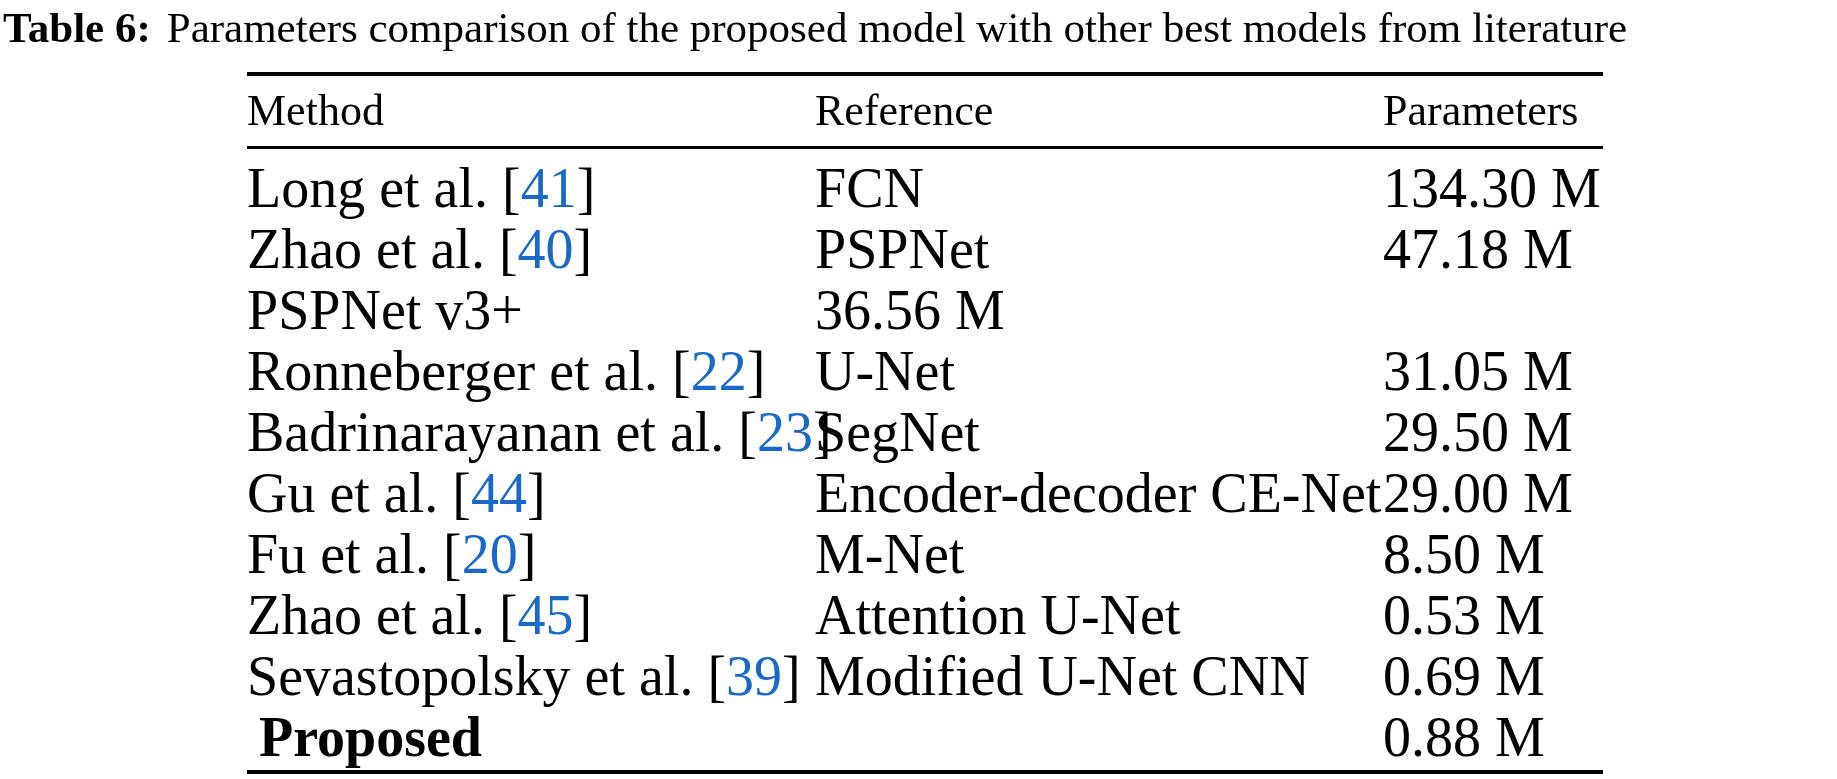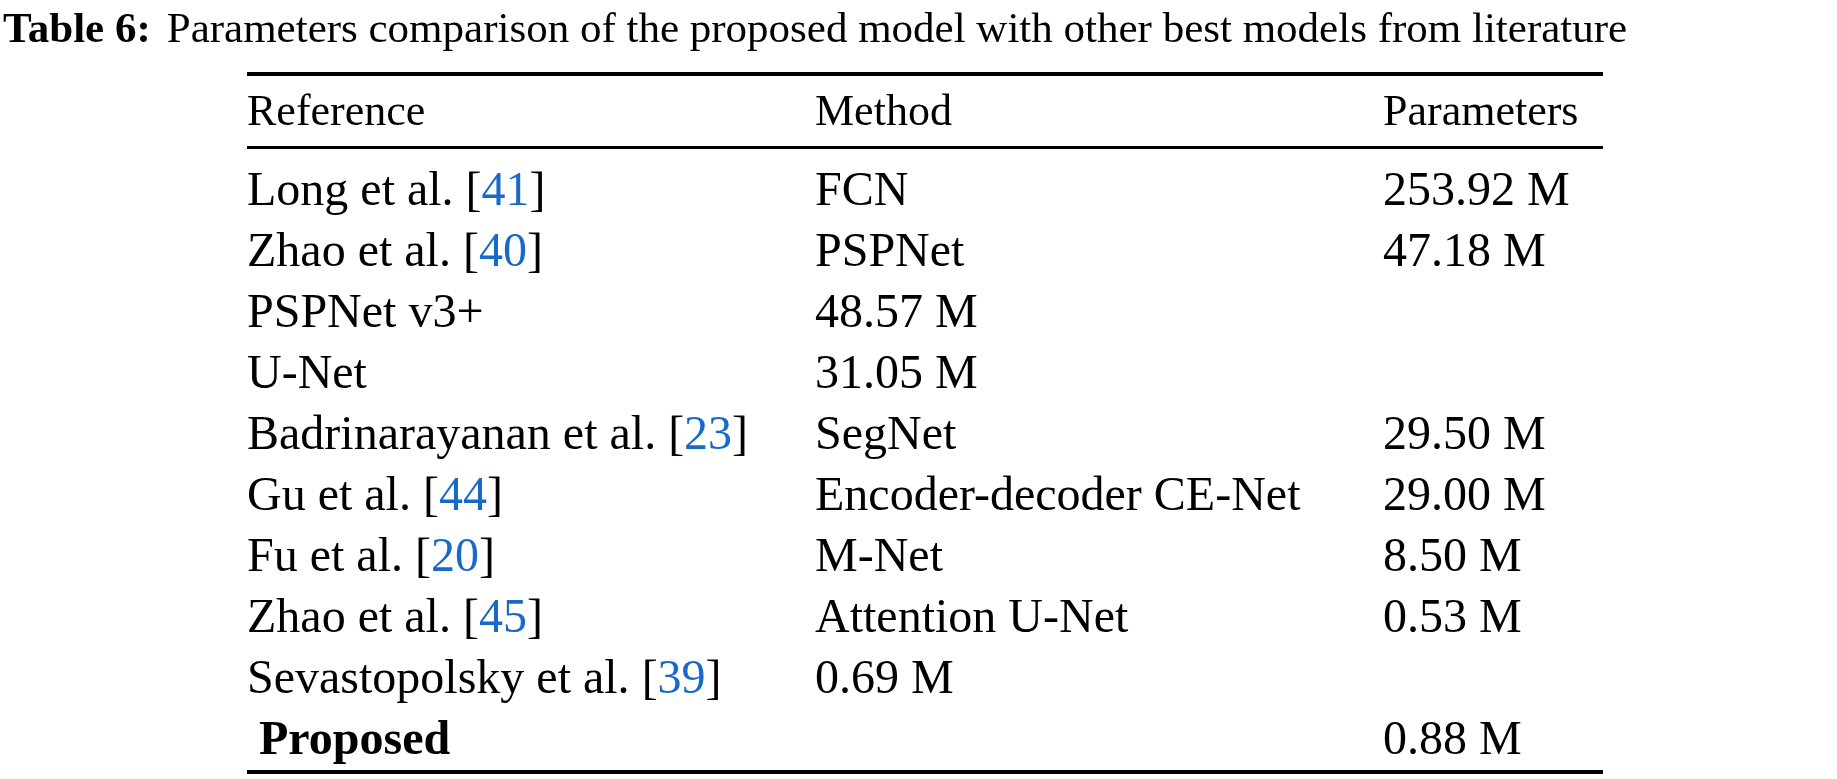--- a/index.html
+++ b/index.html
@@ -51,21 +51,21 @@
   }
   .tbody {
     padding-top: 9px;
     padding-bottom: 2px;
   }
   .tbody .row {
     height: 61px;
   }
   .tbody .cell {
     line-height: 61px;
-    font-size: 48px;
+    font-size: 56px;
     white-space: nowrap;
   }
   .cell.bold {
     font-weight: bold;
     margin-left: 12px;
   }
   .cite {
     color: var(--cite, #1969c8);
     cursor: pointer;
   }
@@ -74,40 +74,41 @@
 <body>
 
 <div class="page">
 
   <div class="caption">
     <span class="caption-label">Table 6:</span><span>Parameters comparison of the proposed model with other best models from literature</span>
   </div>
 
   <div class="table-wrap">
     <div class="row thead">
+      <div class="cell">Method</div>
       <div class="cell">Reference</div>
-      <div class="cell">Method</div>
       <div class="cell">Parameters</div>
     </div>
     <div class="tbody" id="tbody">
         <div class="row">
           <div class="cell"><span>Long et al.</span><span> [</span><span class="cite">41</span><span>]</span></div>
           <div class="cell">FCN</div>
-          <div class="cell">253.92 M</div>
+          <div class="cell">134.30 M</div>
         </div>
         <div class="row">
           <div class="cell"><span>Zhao et al.</span><span> [</span><span class="cite">40</span><span>]</span></div>
           <div class="cell">PSPNet</div>
           <div class="cell">47.18 M</div>
         </div>
         <div class="row">
           <div class="cell">PSPNet v3+</div>
-          <div class="cell">48.57 M</div>
+          <div class="cell">36.56 M</div>
         </div>
         <div class="row">
+          <div class="cell"><span>Ronneberger et al.</span><span> [</span><span class="cite">22</span><span>]</span></div>
           <div class="cell">U-Net</div>
           <div class="cell">31.05 M</div>
         </div>
         <div class="row">
           <div class="cell"><span>Badrinarayanan et al.</span><span> [</span><span class="cite">23</span><span>]</span></div>
           <div class="cell">SegNet</div>
           <div class="cell">29.50 M</div>
         </div>
         <div class="row">
           <div class="cell"><span>Gu et al.</span><span> [</span><span class="cite">44</span><span>]</span></div>
@@ -119,20 +120,21 @@
           <div class="cell">M-Net</div>
           <div class="cell">8.50 M</div>
         </div>
         <div class="row">
           <div class="cell"><span>Zhao et al.</span><span> [</span><span class="cite">45</span><span>]</span></div>
           <div class="cell">Attention U-Net</div>
           <div class="cell">0.53 M</div>
         </div>
         <div class="row">
           <div class="cell"><span>Sevastopolsky et al.</span><span> [</span><span class="cite">39</span><span>]</span></div>
+          <div class="cell">Modified U-Net CNN</div>
           <div class="cell">0.69 M</div>
         </div>
         <div class="row">
           <div class="cell bold"><span>Proposed</span></div>
           <div class="cell"></div>
           <div class="cell">0.88 M</div>
         </div>
       </div>
   </div>
 

